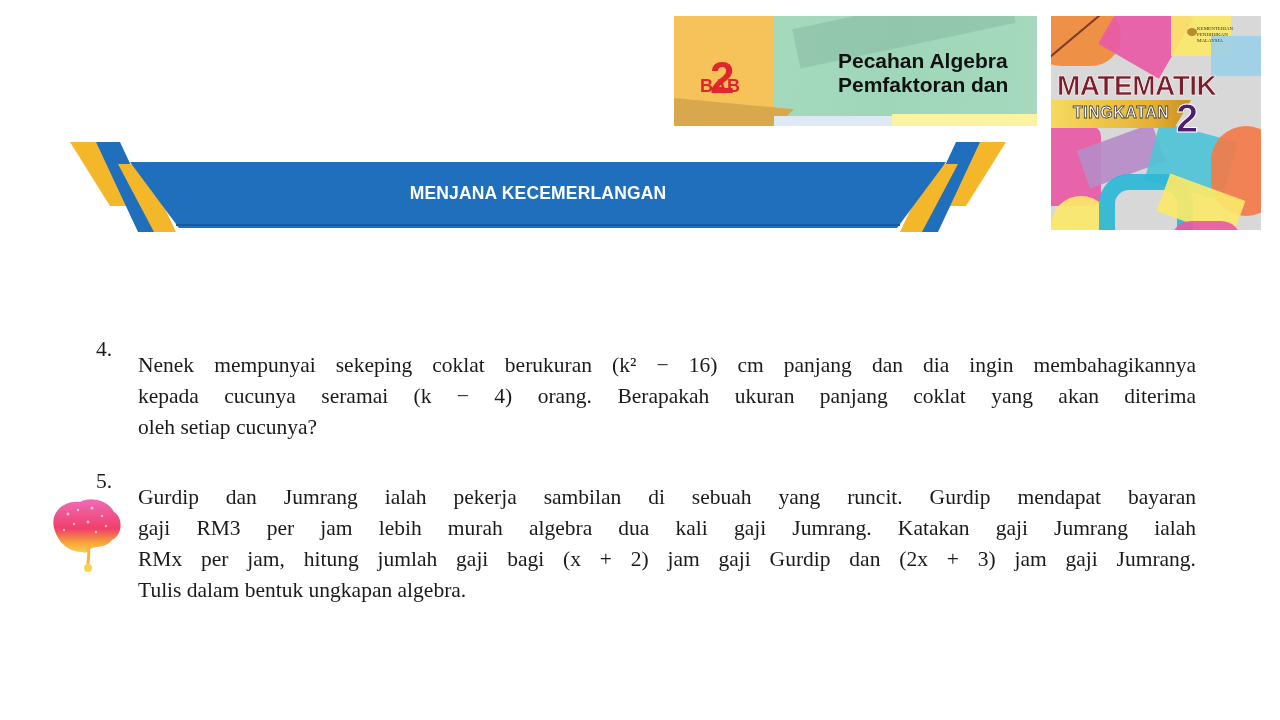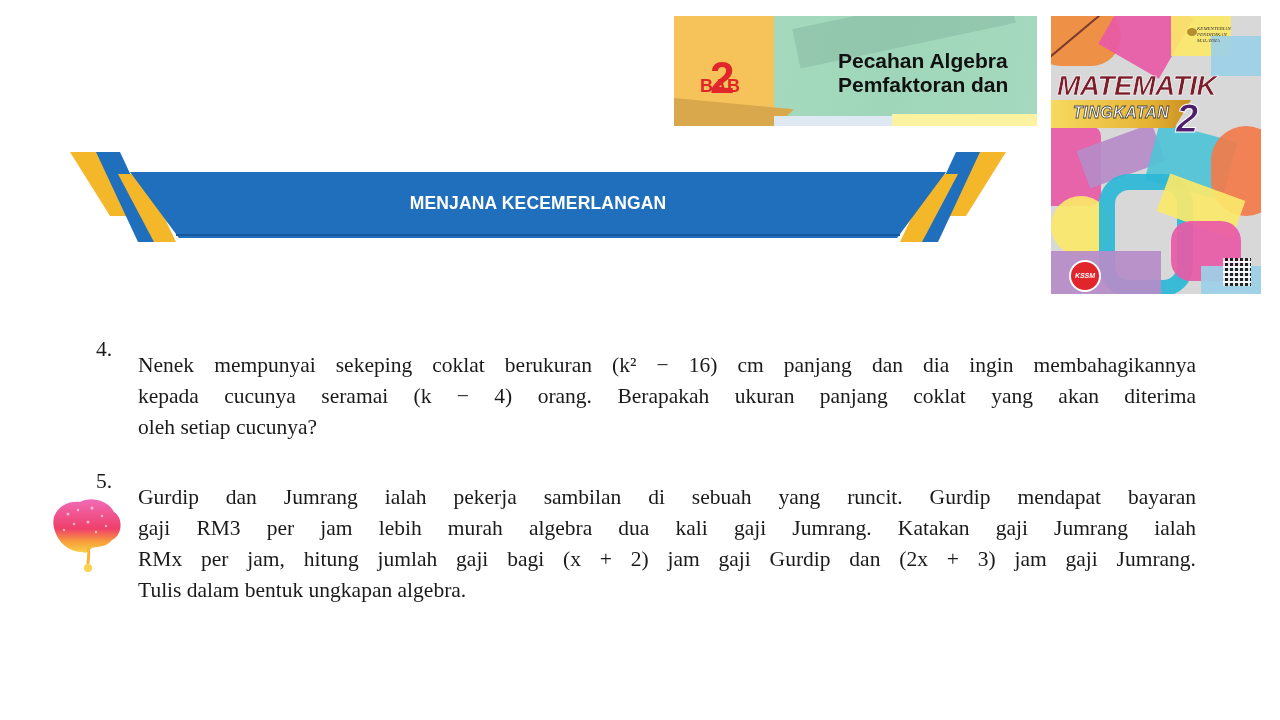--- a/index.html
+++ b/index.html
@@ -14,36 +14,36 @@
     clip-path:polygon(0 0,100% 40%,85% 100%,0 100%); }
   .chapter .ruler { position:absolute; left:120px; top:-10px; width:220px; height:40px; background:rgba(120,170,150,0.35);
     transform:rotate(-12deg); }
   .chapter .blue-strip { position:absolute; left:100px; top:100px; width:120px; height:10px; background:#dfe9f4; }
   .chapter .yellow-strip { position:absolute; left:218px; top:98px; width:145px; height:12px; background:#fbf3a2; }
   .chapter .bab { position:absolute; left:26px; top:19px; color:#e0262b; font-family:"Liberation Sans",sans-serif; font-weight:bold; font-size:18px; letter-spacing:0.5px;margin-top:41px; }
   .chapter .num { position:absolute; left:36px; top:40px; color:#e0262b; font-family:"Liberation Sans",sans-serif; font-weight:bold; font-size:44px; line-height:44px; }
   .chapter .title { position:absolute; left:164px; top:33px; color:#111; font-family:"Liberation Sans",sans-serif; font-weight:bold; font-size:21px; line-height:24px; }
 
   
-  .cover { position:absolute; left:1051px; top:16px; width:210px; height:278px; overflow:hidden; background:#d8d8d8;font-style:italic; }
+  .cover { position:absolute; left:1051px; top:16px; width:210px; height:214px; overflow:hidden; background:#d8d8d8; }
   .cover .blob { position:absolute; opacity:0.92; }
   .cover .mtitle { position:absolute; left:6px; top:54px; color:#7b1d2a; font-family:"Liberation Sans",sans-serif; font-weight:bold; font-size:28px; letter-spacing:-0.5px; -webkit-text-stroke:0.6px #fff; }
   .cover .ting-band { position:absolute; left:0; top:84px; width:140px; height:28px; background:linear-gradient(90deg,#f7d960,#e5b334 70%,#c98e1f); clip-path:polygon(0 0,100% 0,88% 100%,0 100%); }
   .cover .ting { position:absolute; left:22px; top:88px; color:#fff; font-family:"Liberation Sans",sans-serif; font-weight:bold; font-size:16px; -webkit-text-stroke:0.8px #444; letter-spacing:0.5px;}
   .cover .tnum { position:absolute; left:125px; top:80px; color:#4e1f6e; font-family:"Liberation Sans",sans-serif; font-weight:bold; font-size:40px; -webkit-text-stroke:1px #fff; }
   .cover .kpm { position:absolute; left:146px; top:10px; font-size:5px; line-height:6px; color:#333; font-family:"Liberation Serif",serif; }
   .cover .kpm-logo { position:absolute; left:136px; top:12px; width:10px; height:8px; border-radius:50%; background:#b58d2d; }
   .cover .kssm { position:absolute; left:18px; top:244px; width:28px; height:28px; border-radius:50%; background:#e0262b; border:2px solid #fff; color:#fff; font-family:"Liberation Sans",sans-serif; font-weight:bold; font-size:7px; text-align:center; line-height:28px; }
   .cover .qr { position:absolute; left:172px; top:242px; width:28px; height:28px; background:
     repeating-linear-gradient(0deg,#111 0 3px,#fff 3px 5px), #fff; opacity:0.9; }
   .cover .qr::after { content:""; position:absolute; inset:0; background:repeating-linear-gradient(90deg,rgba(255,255,255,0.9) 0 2px,transparent 2px 5px); }
   .cover .diag { position:absolute; left:-10px; top:14px; width:80px; height:2px; background:#7b3b2a; transform:rotate(-40deg); }
 
   
-  .ribbon { position:absolute; left:66px; top:150px; width:944px; height:92px; }
+  .ribbon { position:absolute; left:66px; top:140px; width:944px; height:92px; }
   .ribbon .main { position:absolute; left:64px; top:22px; width:816px; height:66px; background:#1f6fbd;
     clip-path:polygon(0 0,100% 0,94% 100%,6% 100%); }
   .ribbon .main-inner { position:absolute; left:110px; top:48px; width:724px; height:36px;
     border-bottom:2px solid #155a9e; }
   .ribbon .label { position:absolute; left:0; width:944px; top:42px; text-align:center; color:#fff;
     font-family:"Liberation Sans",sans-serif; font-weight:bold; font-size:19px; letter-spacing:0.2px; transform:scaleX(0.92); }
 
   
   .q { position:absolute; left:96px; color:#1a1a1a; font-size:21.5px; line-height:31px; }
   .q .n { position:absolute; left:0; top:0; }

